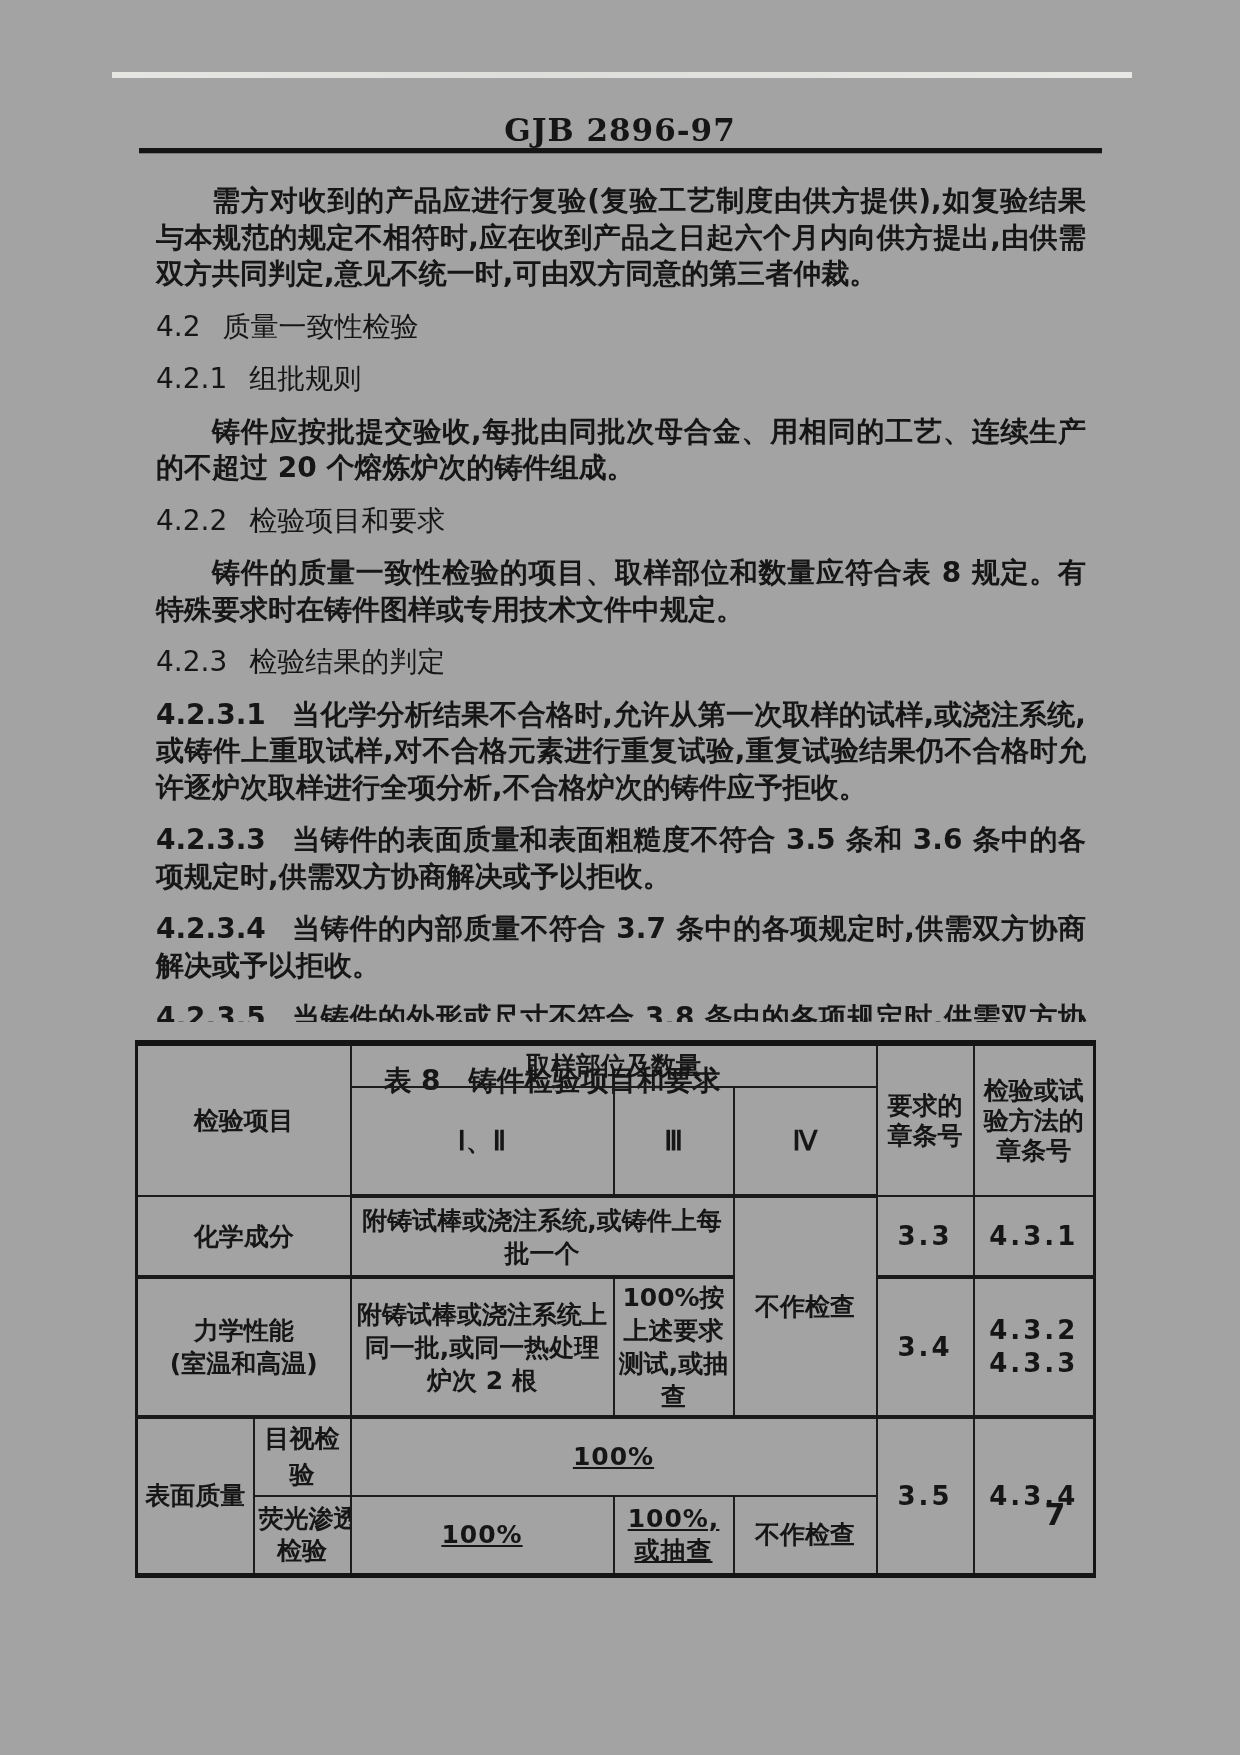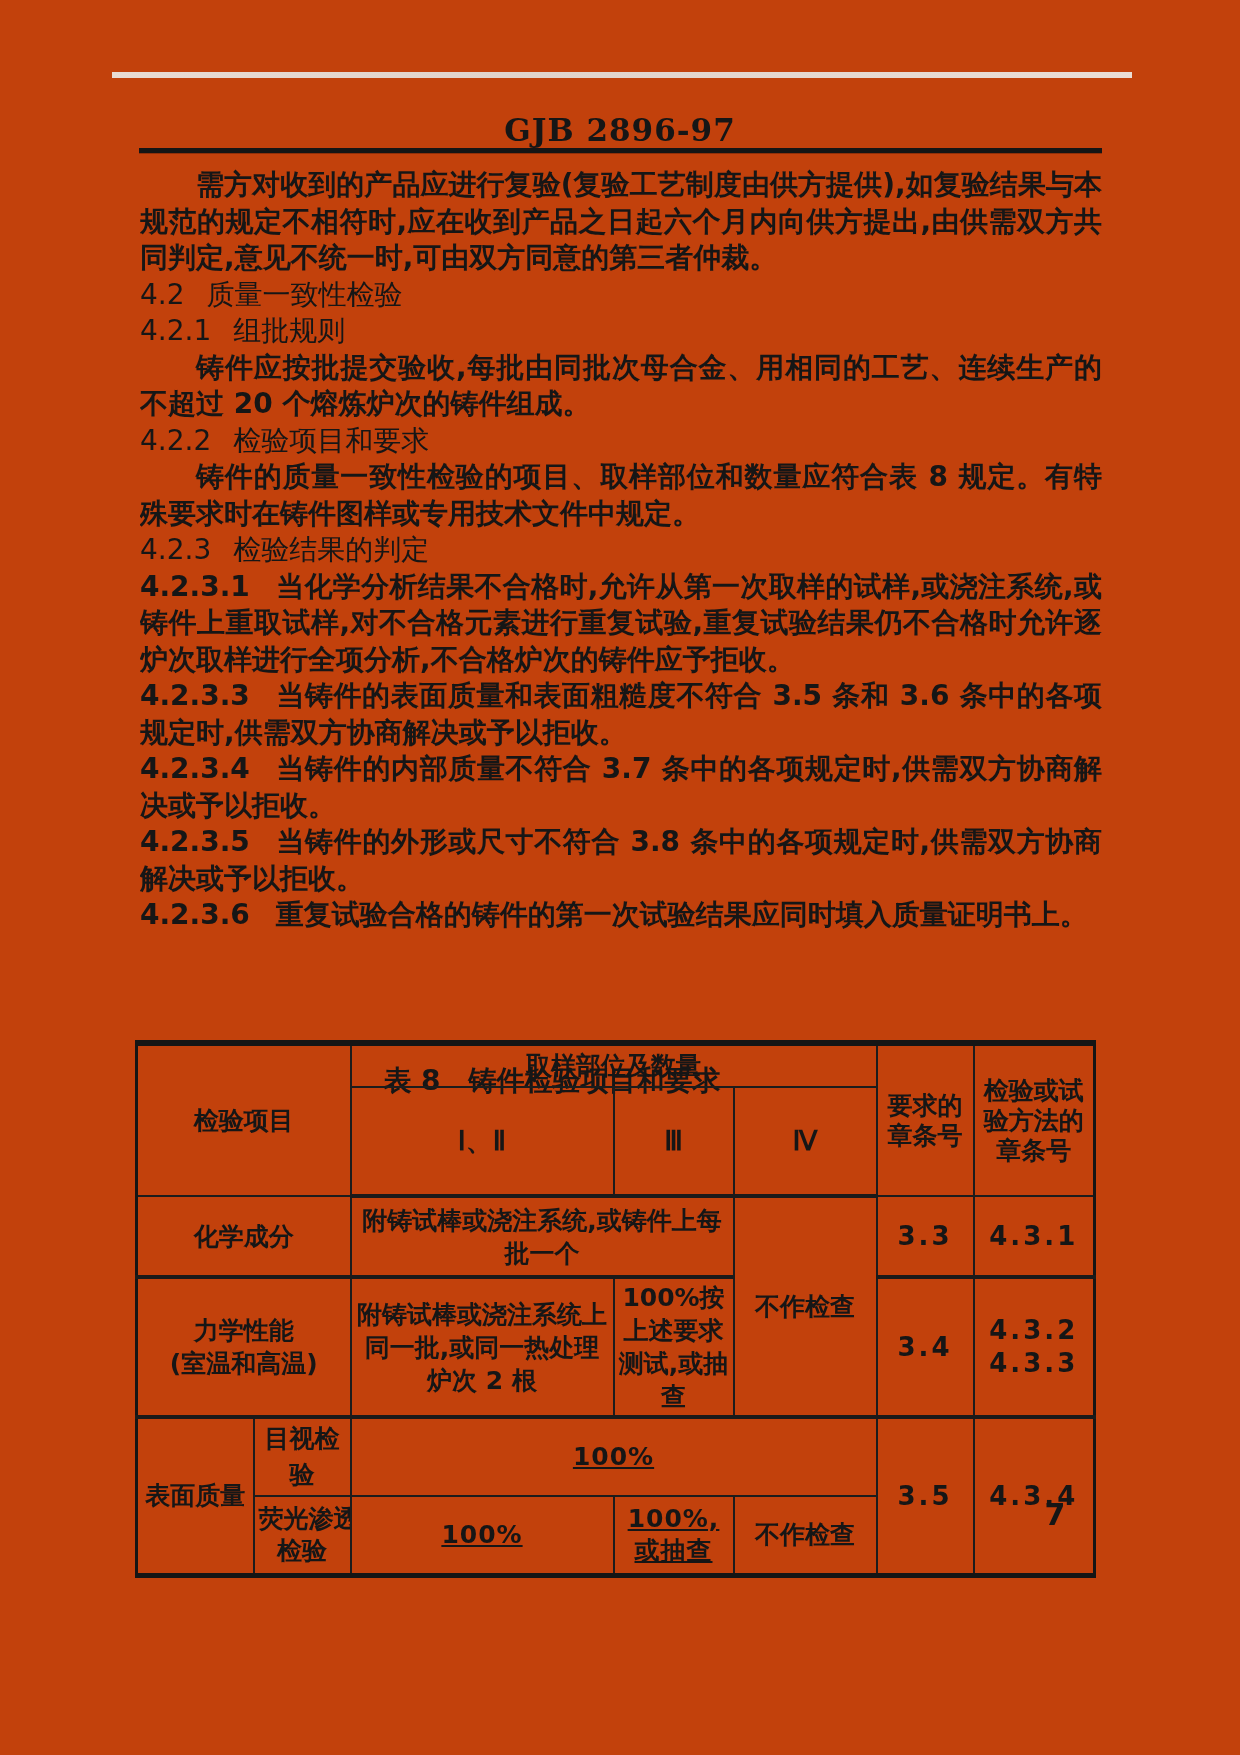--- a/index.html
+++ b/index.html
@@ -5,21 +5,21 @@
   html,body{margin:0;padding:0;}
   body{
     width:1240px;height:1755px;
     background:#f3f3f1;
     font-family:"DejaVu Sans",sans-serif;
     color:#161616;
     position:relative;
   }
   .page{
     position:absolute;left:0;top:0;width:1240px;height:1755px;
-    background:#c2410c;
+    background:#a3a3a3;
     overflow:hidden;
   }
   .scan-streak{
     position:absolute;left:112px;top:72px;width:1020px;height:6px;
     background:linear-gradient(90deg,#ededea 0%,#e4e4e1 40%,#efefec 100%);
     opacity:.9;
   }
   .doc-code{
     position:absolute;left:0;top:112px;width:1240px;
     text-align:center;
@@ -30,21 +30,21 @@
     position:absolute;left:139px;top:148px;width:963px;height:5px;
     background:#151515;
     box-shadow:0 1px 0 rgba(0,0,0,.25);
   }
   .body-text{
     position:absolute;left:140px;top:167px;width:962px;height:855px;
     font-size:28px;line-height:36.5px;font-weight:600;
     text-align:justify;
     overflow:hidden;
   }
-  .body-text p{margin:0;padding:0;}
+  .body-text p{margin:16px;padding:0;}
   .para.indent{text-indent:2em;}
   .para.heading{font-weight:400;}
   .pnum{margin-right:26px;white-space:nowrap;}
   .para.heading .pnum{margin-right:22px;}
 
   .table-title{
     position:absolute;left:0;top:1062px;width:1104px;margin:0;
     text-align:center;font-size:28px;font-weight:700;
   }
   table.inspection{

